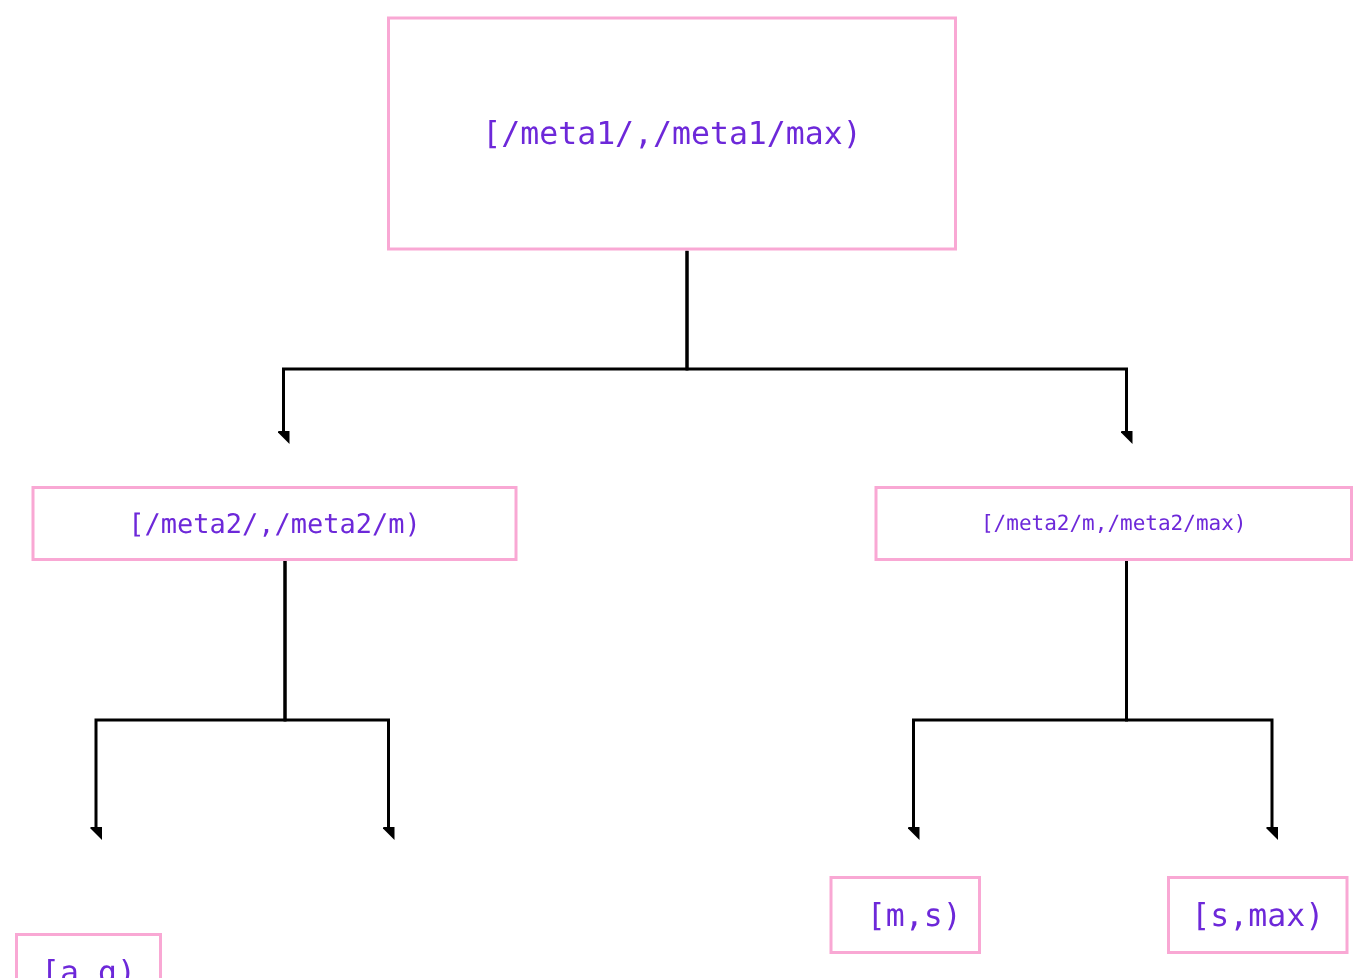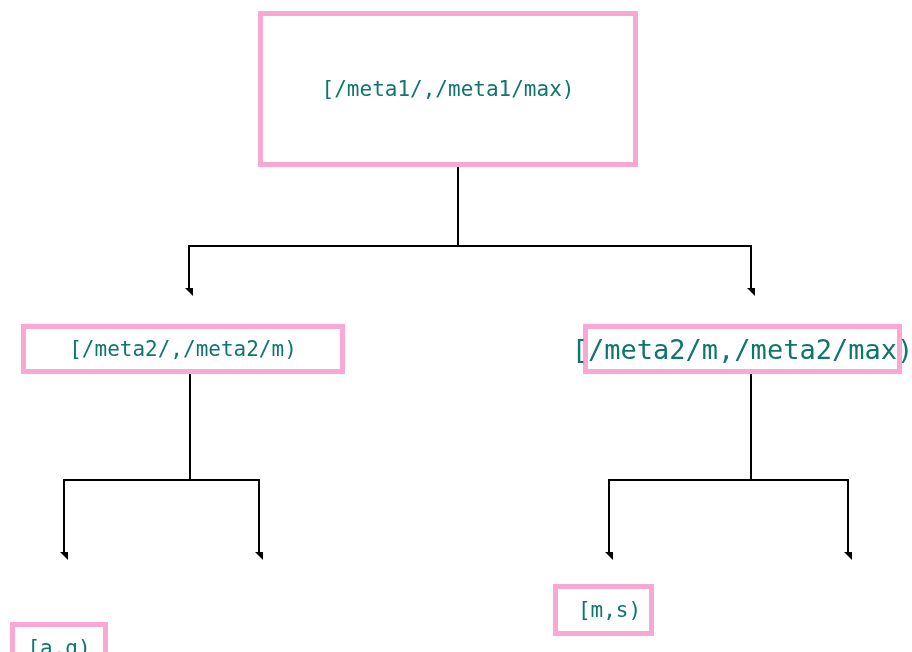--- a/index.html
+++ b/index.html
@@ -14,50 +14,50 @@
   #canvas {
     position: relative;
     width: 912px;
     height: 652px;
     background: #ffffff;
     overflow: hidden;
   }
   .node {
     position: absolute;
     box-sizing: border-box;
-    border: 5px solid #f9a8d4;
+    border: 2px solid #f9a8d4;
     background: #ffffff;
     display: flex;
     align-items: center;
     justify-content: center;
-    color: #0f766e;
+    color: #6d28d9;
     font-family: "DejaVu Sans Mono", monospace;
     white-space: pre;
     letter-spacing: 0px;
   }
   .node-root {
     left: 258px;
     top: 11px;
     width: 380px;
     height: 156px;
     font-size: 21px;
   }
   .node-mid-left {
     left: 21px;
     top: 324px;
     width: 324px;
     height: 50px;
-    font-size: 21px;
+    font-size: 18px;
   }
   .node-mid-right {
     left: 583px;
     top: 324px;
     width: 319px;
     height: 50px;
-    font-size: 27px;
+    font-size: 14px;
   }
   .node-leaf {
     top: 584px;
     height: 52px;
     font-size: 21px;
   }
   .leaf-ag   { left: 10px;  width: 98px; margin-top: 38px; }
   .leaf-gm   { left: 205px; width: 98px; }
   .leaf-ms   { left: 553px; width: 101px; padding-left: 12px; }
   .leaf-smax { left: 778px; width: 121px; }
@@ -109,14 +109,15 @@
 
   <div class="node node-mid-left">[/meta2/,/meta2/m)</div>
 
   <div class="node node-mid-right">[/meta2/m,/meta2/max)</div>
 
   <div class="node node-leaf leaf-ag">[a,g)</div>
 
 
   <div class="node node-leaf leaf-ms">[m,s)</div>
 
+  <div class="node node-leaf leaf-smax">[s,max)</div>
 
 </div>
 
 </body></html>

